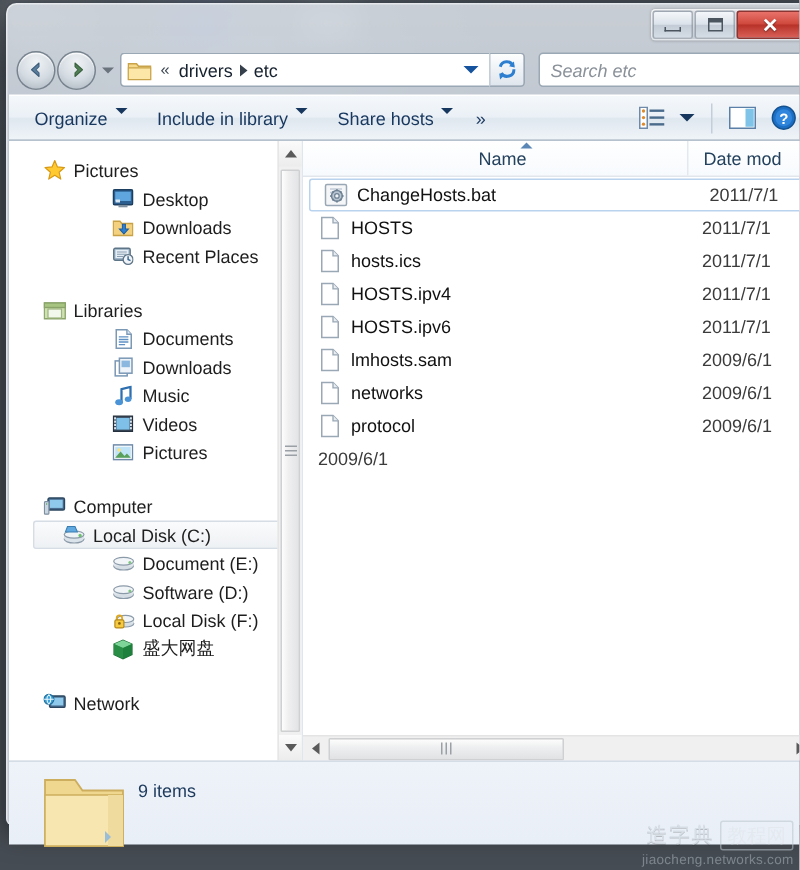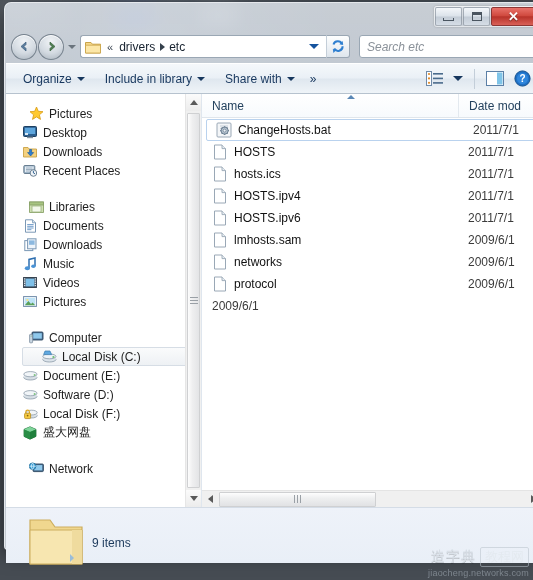--- a/index.html
+++ b/index.html
@@ -174,21 +174,21 @@
     height: 31px;
     margin: 0 1px;
     background: linear-gradient(180deg, #f5f8fb 0%, #eaf0f6 48%, #dfe7ef 52%, #eff4f8 100%);
     border-top: 1px solid #ffffff;
     border-bottom: 1px solid #b6c2ce;
     display: flex; align-items: center;
     padding-left: 10px;
     font-size: 12px;
   }
   .cmd {
-    display: flex; align-items: center;
+    display: flex; align-items: flex-start;
     color: #17375e;
     padding: 4px 7px;
     border-radius: 3px;
     white-space: nowrap;
   }
   .cmd .lbl { margin-right: 5px; }
   .cmd .car {
     border-left: 4px solid transparent; border-right: 4px solid transparent;
     border-top: 4px solid #17375e;
   }
@@ -220,21 +220,21 @@
   .nav-scroll { padding-top: 10px; }
   .nav-group { margin-bottom: 4px; }
   .nav-row {
     display: flex; align-items: center;
     height: 19px;
     padding-left: 22px;
     font-size: 12px;
     color: #1e1e1e;
     white-space: nowrap;
   }
-  .nav-row.child { padding-left: 16px; }
+  .nav-row.child { padding-left: 36px; margin-left: 32px; }
   .nav-row .ico { width: 16px; height: 16px; flex: none; margin-right: 5px; display:flex; align-items:center; justify-content:center;}
   .nav-row.selected {
     background: linear-gradient(180deg, #fafbfc 0%, #eef1f4 100%);
     border: 1px solid #d6dde5;
     border-radius: 2px;
     margin: 0 6px 0 16px;
     padding-left: 18px;
     height: 19px;
   }
   .nav-gap { height: 13px; }
@@ -284,21 +284,21 @@
     border-bottom: 1px solid #e0e6ec;
     position: relative;
   }
   .col {
     display: flex; align-items: center;
     font-size: 12px; color: #24425e;
     padding-left: 10px;
     height: 100%;
     position: relative;
   }
-  .col.name { width: 256px; }
+  .col.name { width: 256px; justify-content: center; }
   .col.date { flex: 1; border-left: 1px solid #e3e9ef; }
   .sortmark {
     position: absolute; left: 145px; top: 1px;
     border-left: 4px solid transparent; border-right: 4px solid transparent;
     border-bottom: 4px solid #5a87b5;
   }
 
   .filerow {
     display: flex; align-items: center;
     height: 22px;
@@ -344,21 +344,21 @@
     background: linear-gradient(180deg, #eef2f9 0%, #e9eff7 100%);
     border-top: 1px solid #d4dce6;
     display: flex; align-items: flex-start;
     overflow: visible;
   }
   #statusbar .statusfolder {
     position: absolute; left: 20px; top: 6px;
     width: 60px; height: 56px;
   }
   #statusbar .statustext {
-    position: absolute; left: 86px; top: 28px;
+    position: absolute; left: 86px; top: 12px;
     font-size: 12px; color: #1d3a5c;
   }
 
   
   #watermark {
     position: absolute;
     right: 4px; bottom: 0px;
     width: 148px; height: 33px;
     opacity: .55;
     display: flex; flex-direction: column; align-items: flex-end;
@@ -455,21 +455,21 @@
         <span class="lbl">Organize</span>
         <i class="car"></i>
       </div>
       <span class="cmd-sep"></span>
       <div class="cmd">
         <span class="lbl">Include in library</span>
         <i class="car"></i>
       </div>
       <span class="cmd-sep"></span>
       <div class="cmd">
-        <span class="lbl">Share with</span>
+        <span class="lbl">Share hosts</span>
         <i class="car"></i>
       </div>
       <span class="cmd-more">»</span>
 
       <div class="cmd-right">
         <div class="iconbtn">
           <svg width="17" height="15" viewBox="0 0 17 15">
             <rect x="0.5" y="0.5" width="5" height="14" fill="#ffffff" stroke="#6f8aa8" stroke-width="1"></rect>
             <circle cx="3" cy="3" r="1.1" fill="#e08a2a"></circle>
             <circle cx="3" cy="7.4" r="1.1" fill="#e08a2a"></circle>

